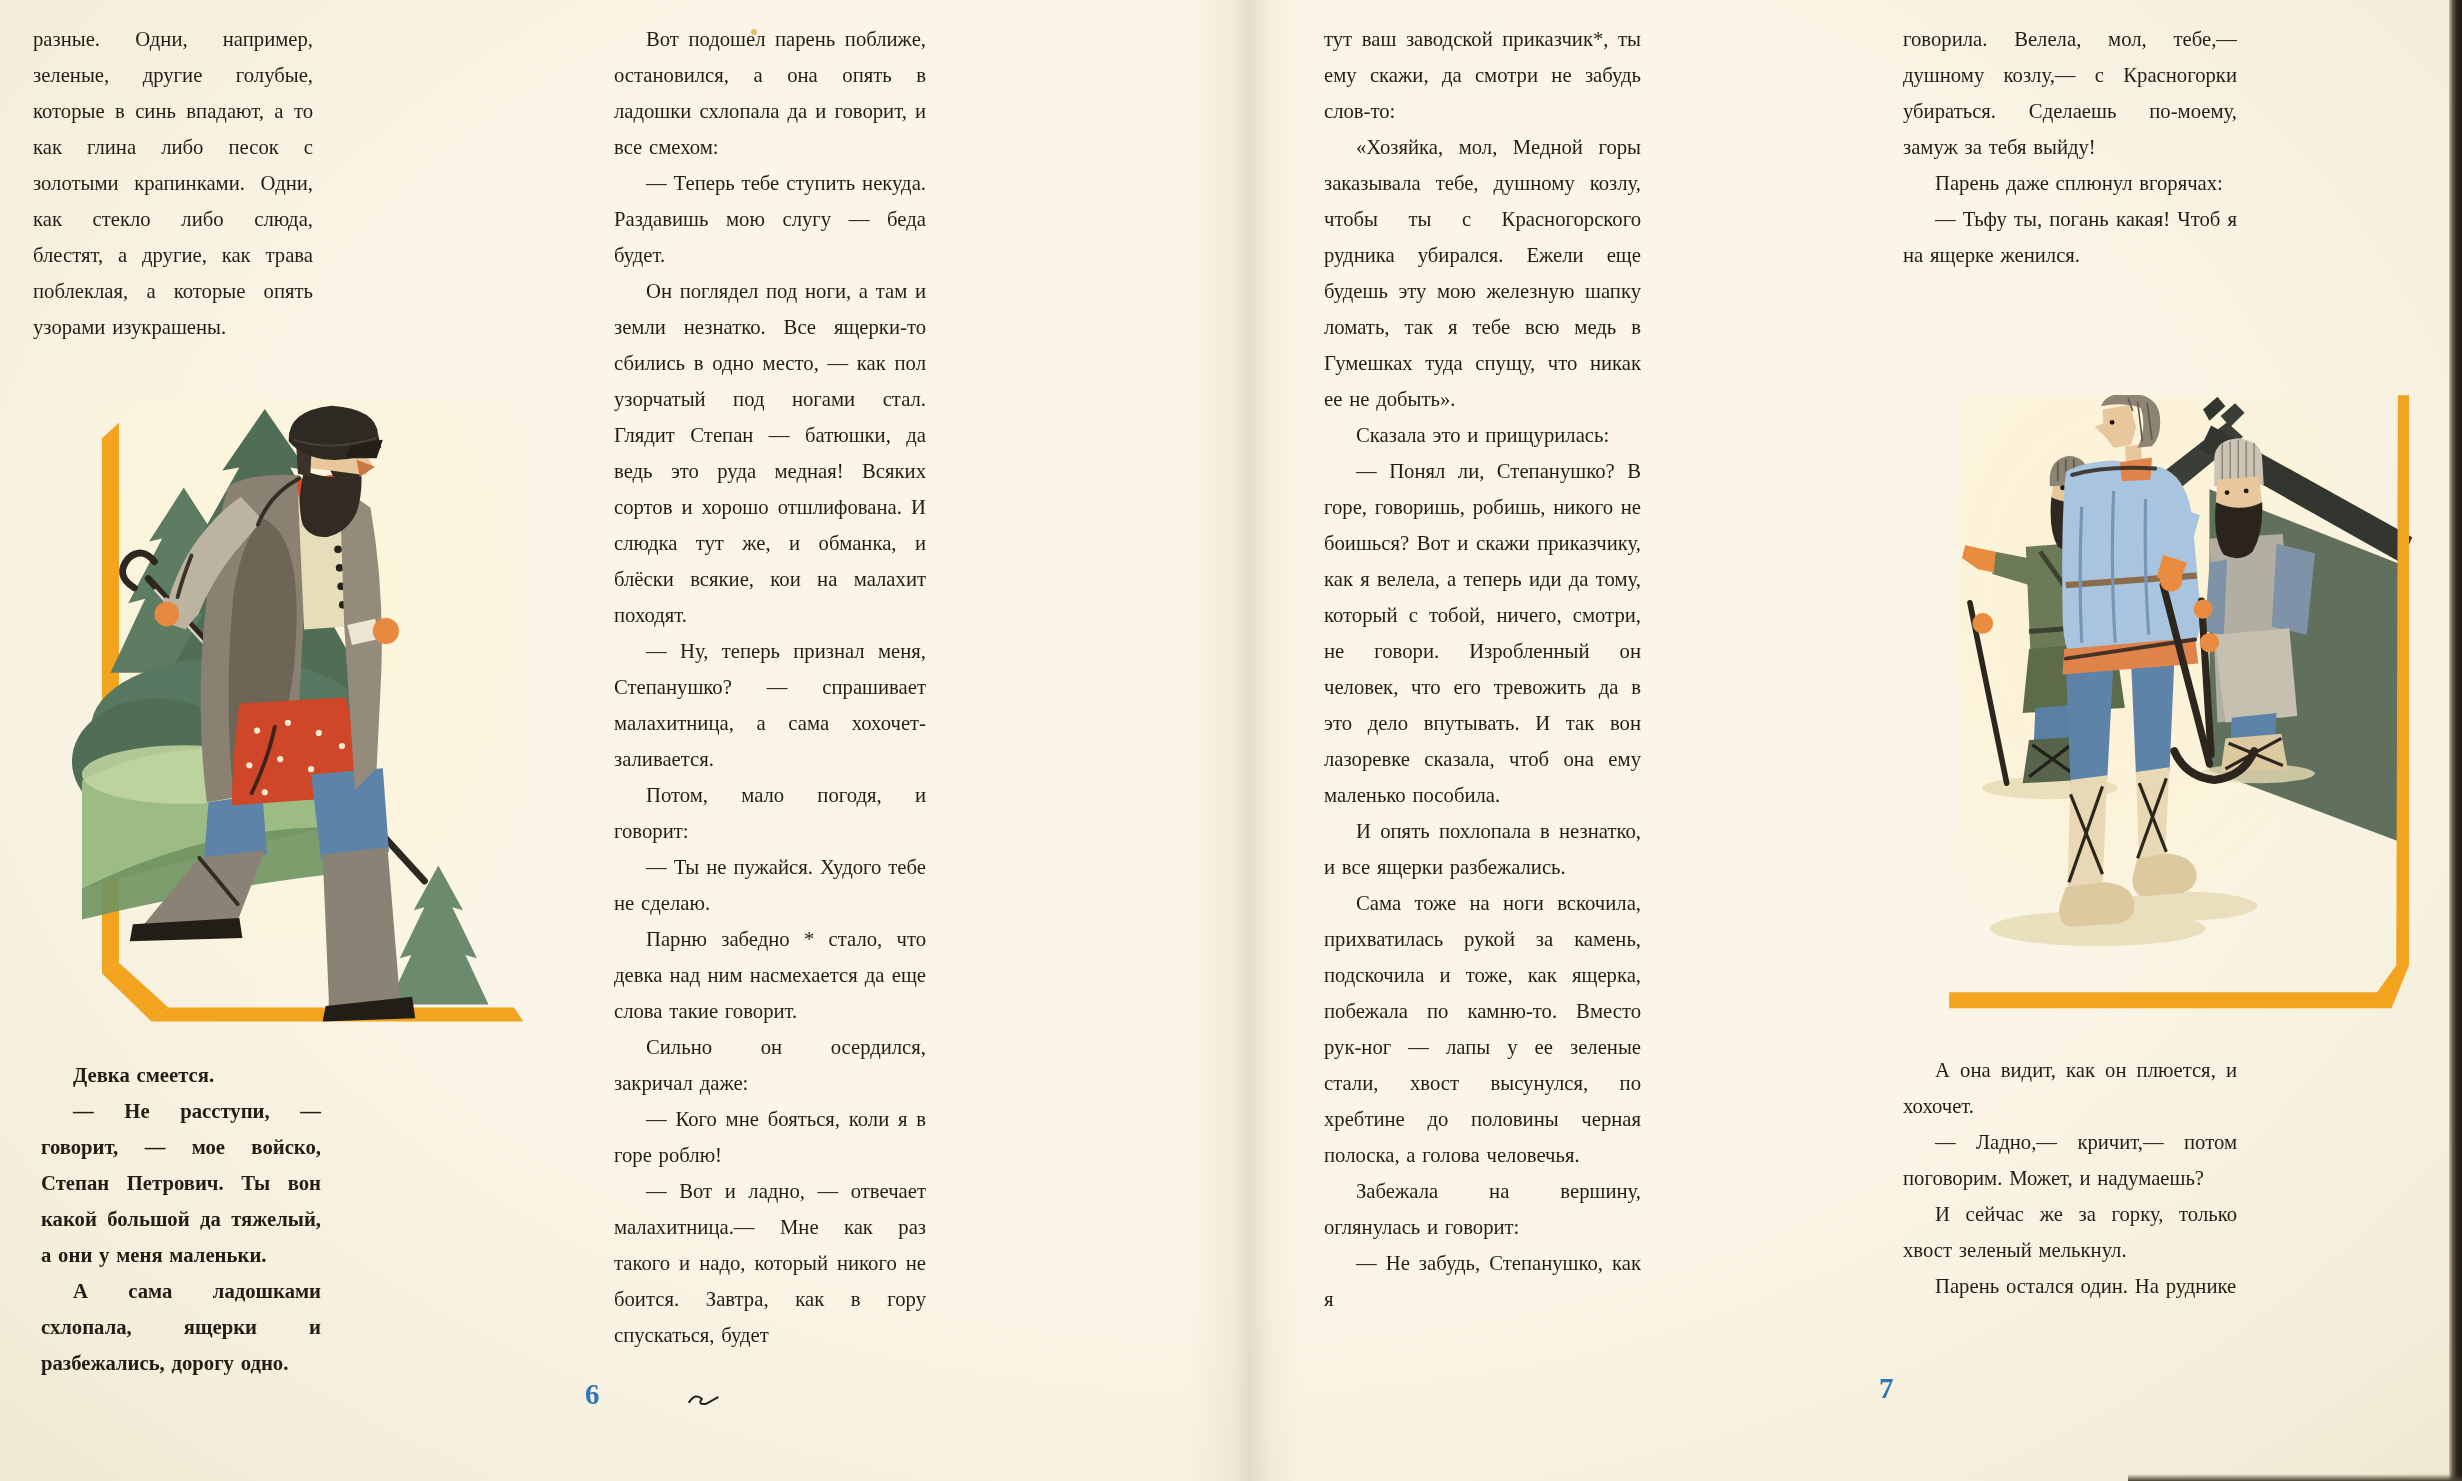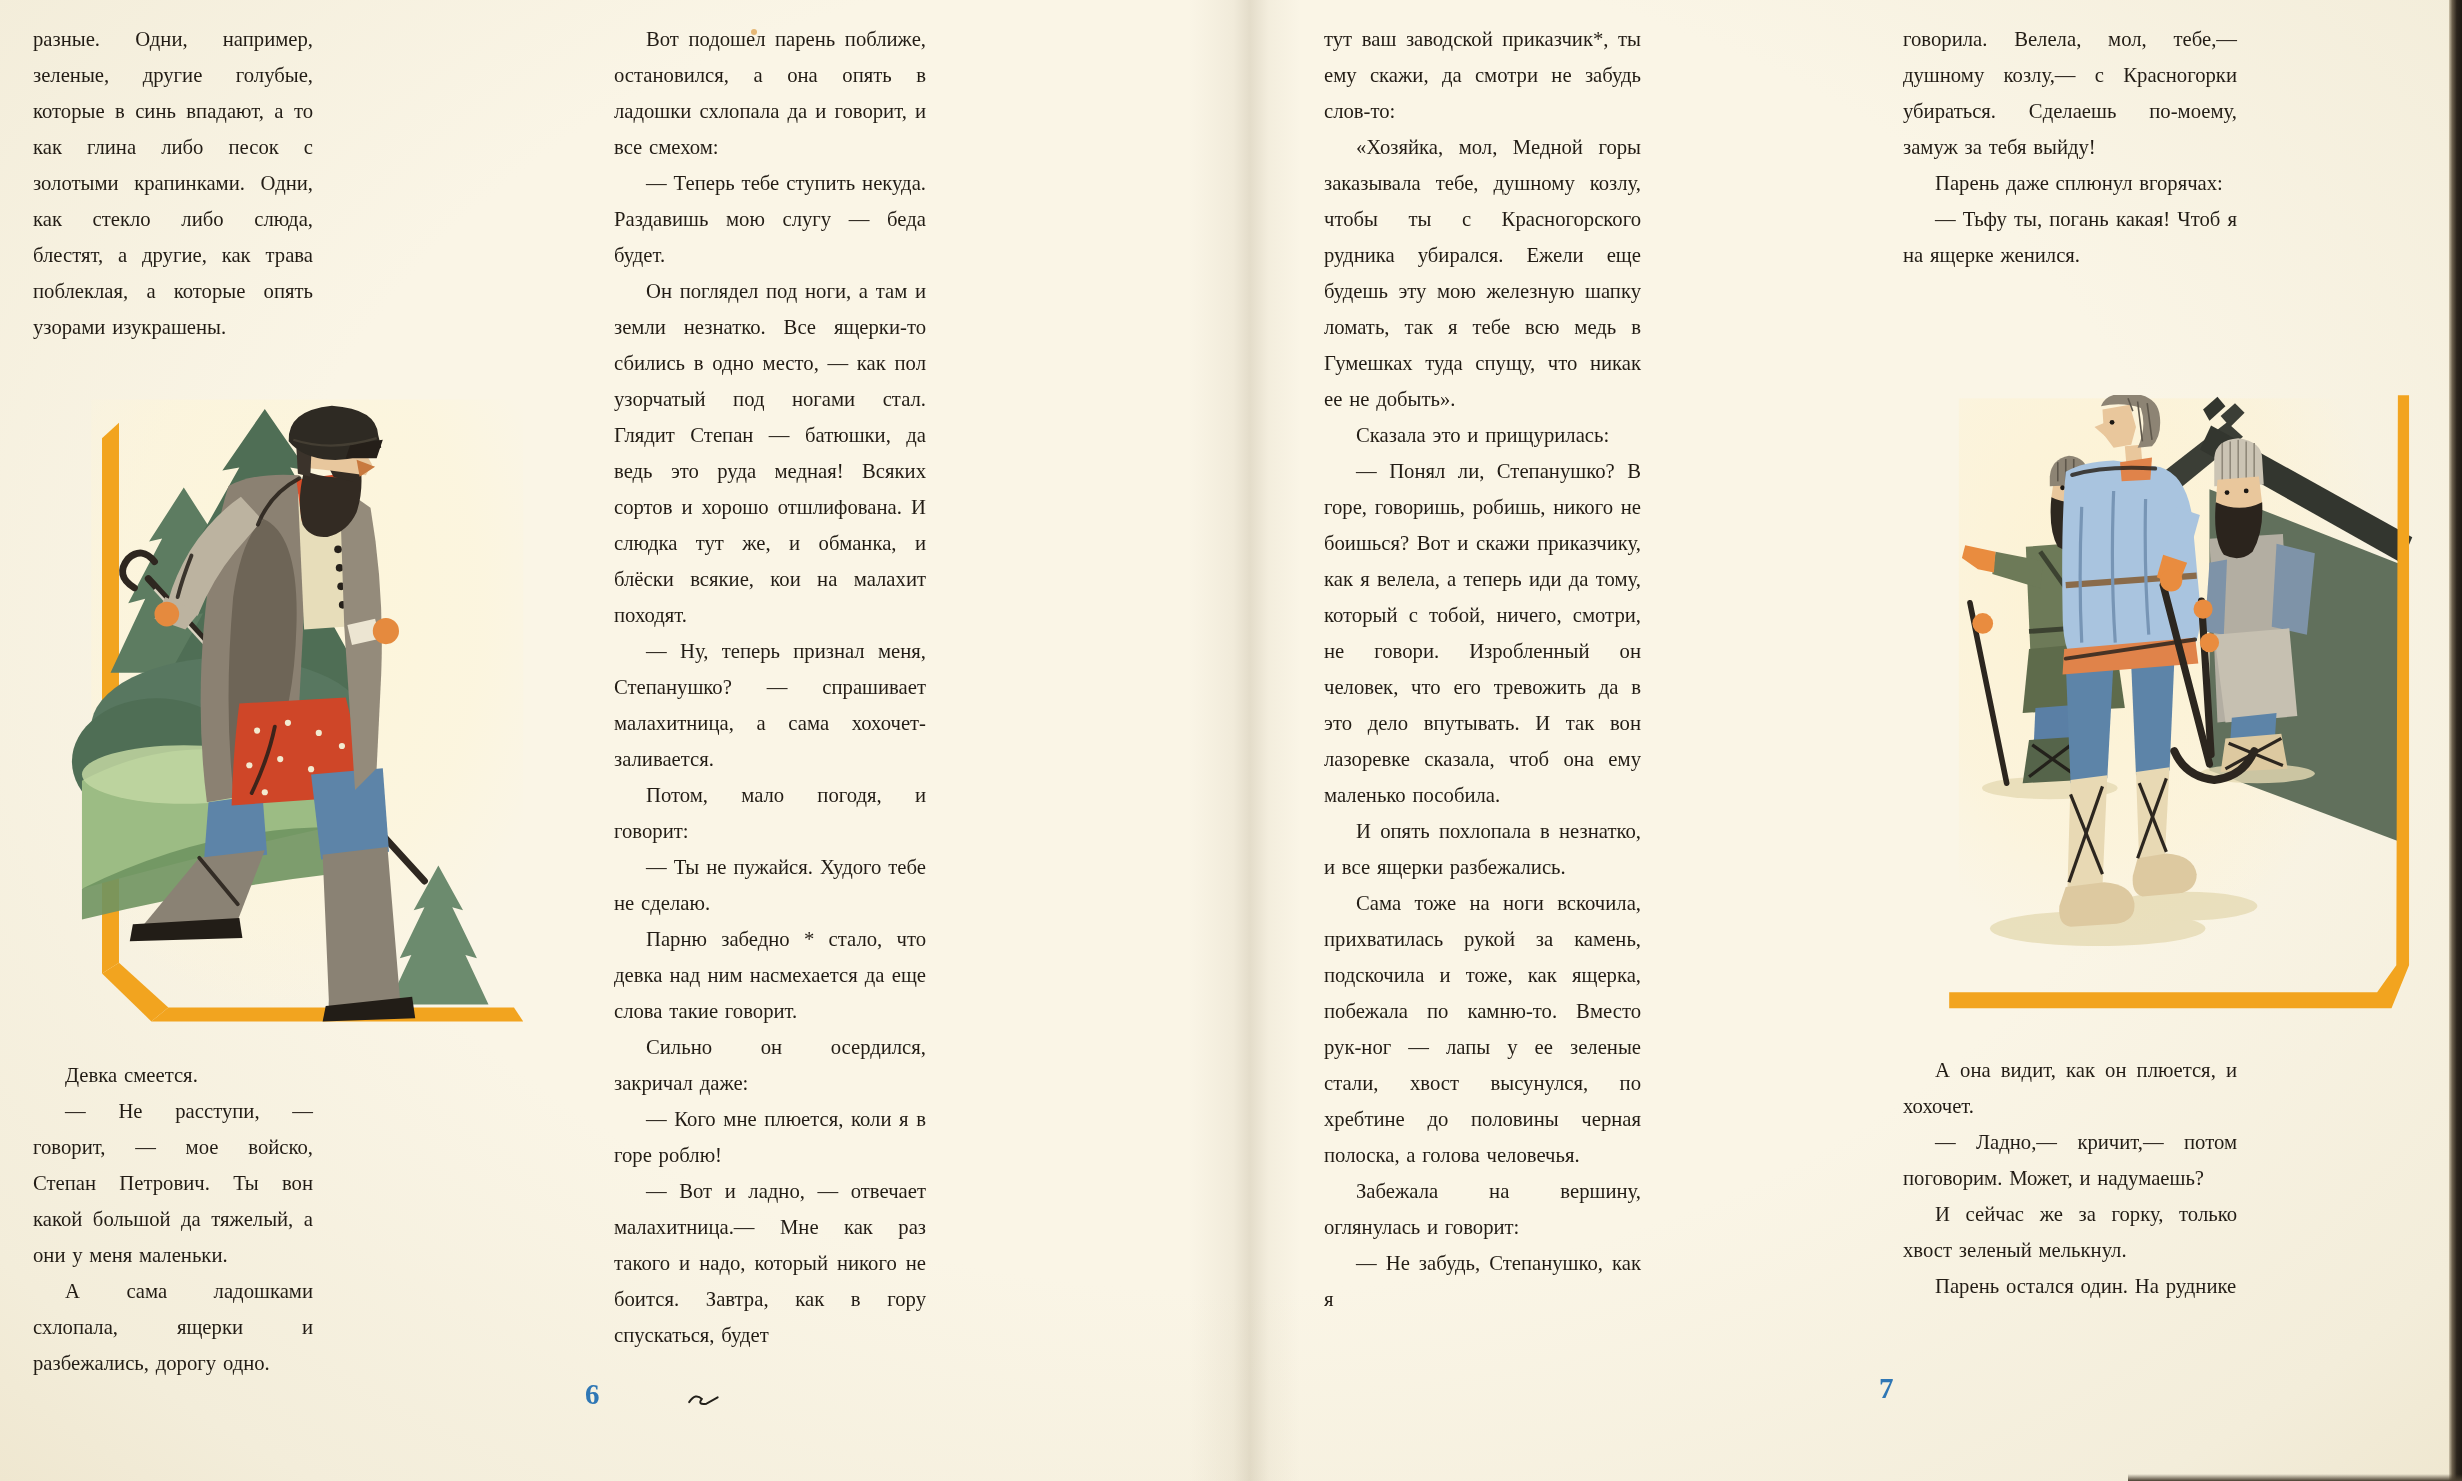--- a/index.html
+++ b/index.html
@@ -135,36 +135,36 @@
       <circle cx="412" cy="306" r="17" fill="#e58a3e"></circle>
       <g fill="none" stroke="#241e18" stroke-width="5" stroke-linecap="round" opacity="0.85">
         <path d="M300,108 Q262,128 246,168"></path>
         <path d="M160,208 Q148,238 142,262"></path>
         <path d="M238,516 Q260,470 268,430"></path>
         <path d="M170,600 L220,660"></path>
       </g>
     </g>
   </svg>
 
-  <div class="col" style="left:33px;top:1057px;width:280px;">
+  <div class="col" style="left:41px;top:1057px;width:280px;font-weight:bold;">
     <p class="ind">Девка смеется.</p>
     <p class="ind">— Не расступи, — говорит, — мое войско, Степан Петрович. Ты вон какой большой да тяжелый, а они у меня маленьки.</p>
     <p class="ind">А сама ладошками схлопала, ящерки и разбежались, дорогу одно.</p>
   </div>
 
   <div class="col" style="left:614px;top:20.7px;width:312px;">
     <p class="ind">Вот подошел парень поближе, остановился, а она опять в ладошки схлопала да и говорит, и все смехом:</p>
     <p class="ind">— Теперь тебе ступить некуда. Раздавишь мою слугу — беда будет.</p>
     <p class="ind">Он поглядел под ноги, а там и земли незнатко. Все ящерки-то сбились в одно место, — как пол узорчатый под ногами стал. Глядит Степан — батюшки, да ведь это руда медная! Всяких сортов и хорошо отшлифована. И слюдка тут же, и обманка, и блёски всякие, кои на малахит походят.</p>
     <p class="ind">— Ну, теперь признал меня, Степанушко? — спрашивает малахитница, а сама хохочет-заливается.</p>
     <p class="ind">Потом, мало погодя, и говорит:</p>
     <p class="ind">— Ты не пужайся. Худого тебе не сделаю.</p>
     <p class="ind">Парню забедно * стало, что девка над ним насмехается да еще слова такие говорит.</p>
     <p class="ind">Сильно он осердился, закричал даже:</p>
-    <p class="ind">— Кого мне плюется, коли я в горе роблю!</p>
+    <p class="ind">— Кого мне бояться, коли я в горе роблю!</p>
     <p class="ind">— Вот и ладно, — отвечает малахитница.— Мне как раз такого и надо, который никого не боится. Завтра, как в гору спускаться, будет</p>
   </div>
 
   <div class="pagenum" style="left:585px;top:1378px;">6</div>
 
   <svg class="inkmark" style="left:686px;top:1391px;" width="38" height="19" viewBox="0 0 48 24">
     <path d="M4,14 q8,-12 16,-4 q-6,8 6,6 l14,-8" fill="none" stroke="#23201a" stroke-width="2.5" stroke-linecap="round"></path>
   </svg>
 
   <div class="inkmark" style="left:751px;top:29px;width:6.4px;height:6.4px;border-radius:50%;background:#d98f2b;opacity:0.6;"></div>

